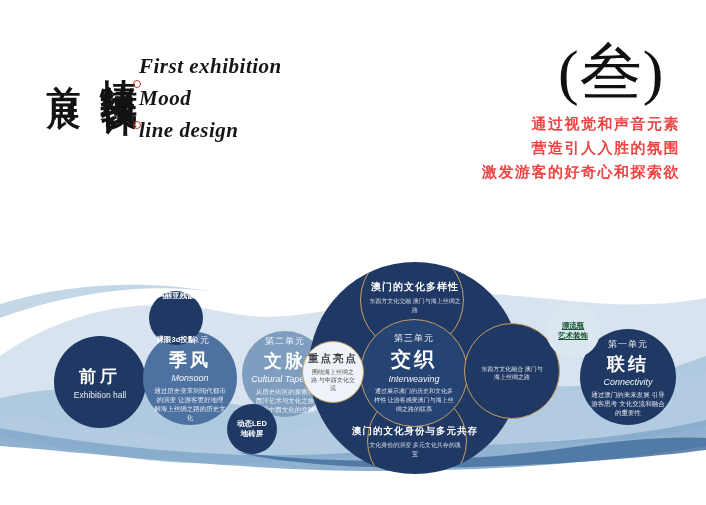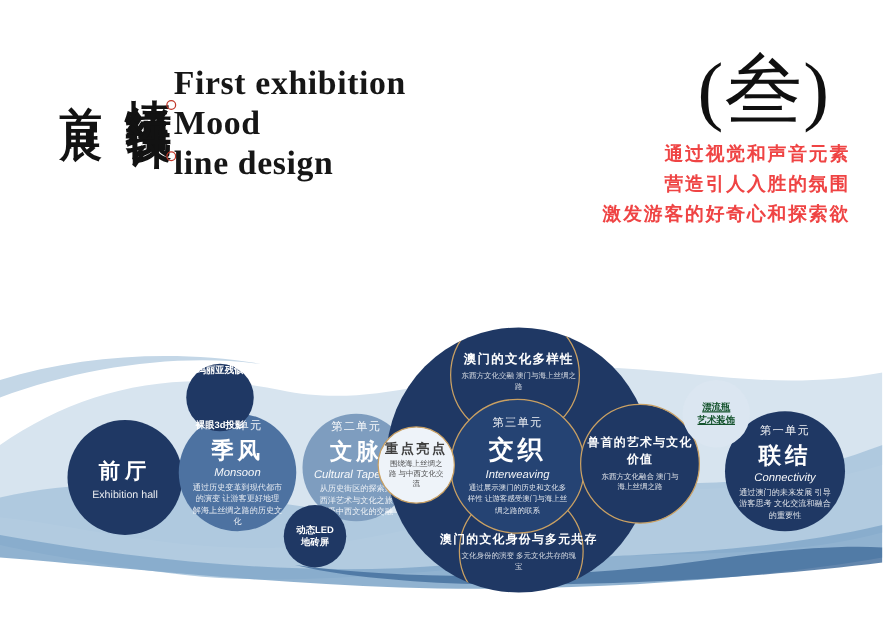--- a/index.html
+++ b/index.html
@@ -13,22 +13,22 @@
     position:absolute; writing-mode:vertical-rl; text-orientation:upright;
     color:#121212; font-weight:700;
   }
   .vcol-main{ left:40px; top:58px; font-size:34px; letter-spacing:12px; }
   .vcol-sub { left:94px; top:50px; font-size:36px; letter-spacing:5px; }
   .emph{
     position:absolute; width:8px; height:8px; border:1.6px solid #c0392b;
     border-radius:50%;
   }
   .en-title{
-    position:absolute; left:139px; top:50px; 
-    font-size:27px; line-height:32px; color:#161616; font-weight:600;
+    position:absolute; left:139px; top:50px; font-style:italic;
+    font-size:21px; line-height:32px; color:#161616; font-weight:600;
     letter-spacing:0.5px;
   }
   .section-num{
     position:absolute; left:558px; top:30px; font-size:62px; color:#101010;
     letter-spacing:1px; font-weight:400;
   }
   .intro{
     position:absolute; right:26px; top:112px; text-align:right;
     font-size:15px; line-height:24px; color:#ef4444; font-weight:600;
     letter-spacing:1.5px;
@@ -159,21 +159,20 @@
       <div class="cluster-desc" style="padding:0 60px;">文化身份的演变 多元文化共存的瑰宝</div>
     </div>
   </div>
 
   <div class="node c-pale" style="left:302px; top:341px; width:62px; height:62px; z-index:3;">
     <div class="hl-title">重点亮点</div>
     <div class="hl-desc">围绕海上丝绸之路 与中西文化交流</div>
   </div>
 
   <div class="node c-navy" style="left:464px; top:323px; width:96px; height:96px; z-index:2; border:1px solid #c9a063;">
-    <div class="bronze-title">兽首的艺术与文化价值</div>
     <div class="bronze-desc" style="padding:0 16px;">东西方文化融合 澳门与海上丝绸之路</div>
   </div>
 
   <div class="node c-pale2" style="left:546px; top:304px; width:54px; height:54px; z-index:3;">
     <div class="callout-line">漂流瓶</div>
     <div class="callout-line">艺术装饰</div>
   </div>
 
   <div class="node c-navy" style="left:580px; top:329px; width:96px; height:96px;">
     <div class="unit-label">第一单元</div>

